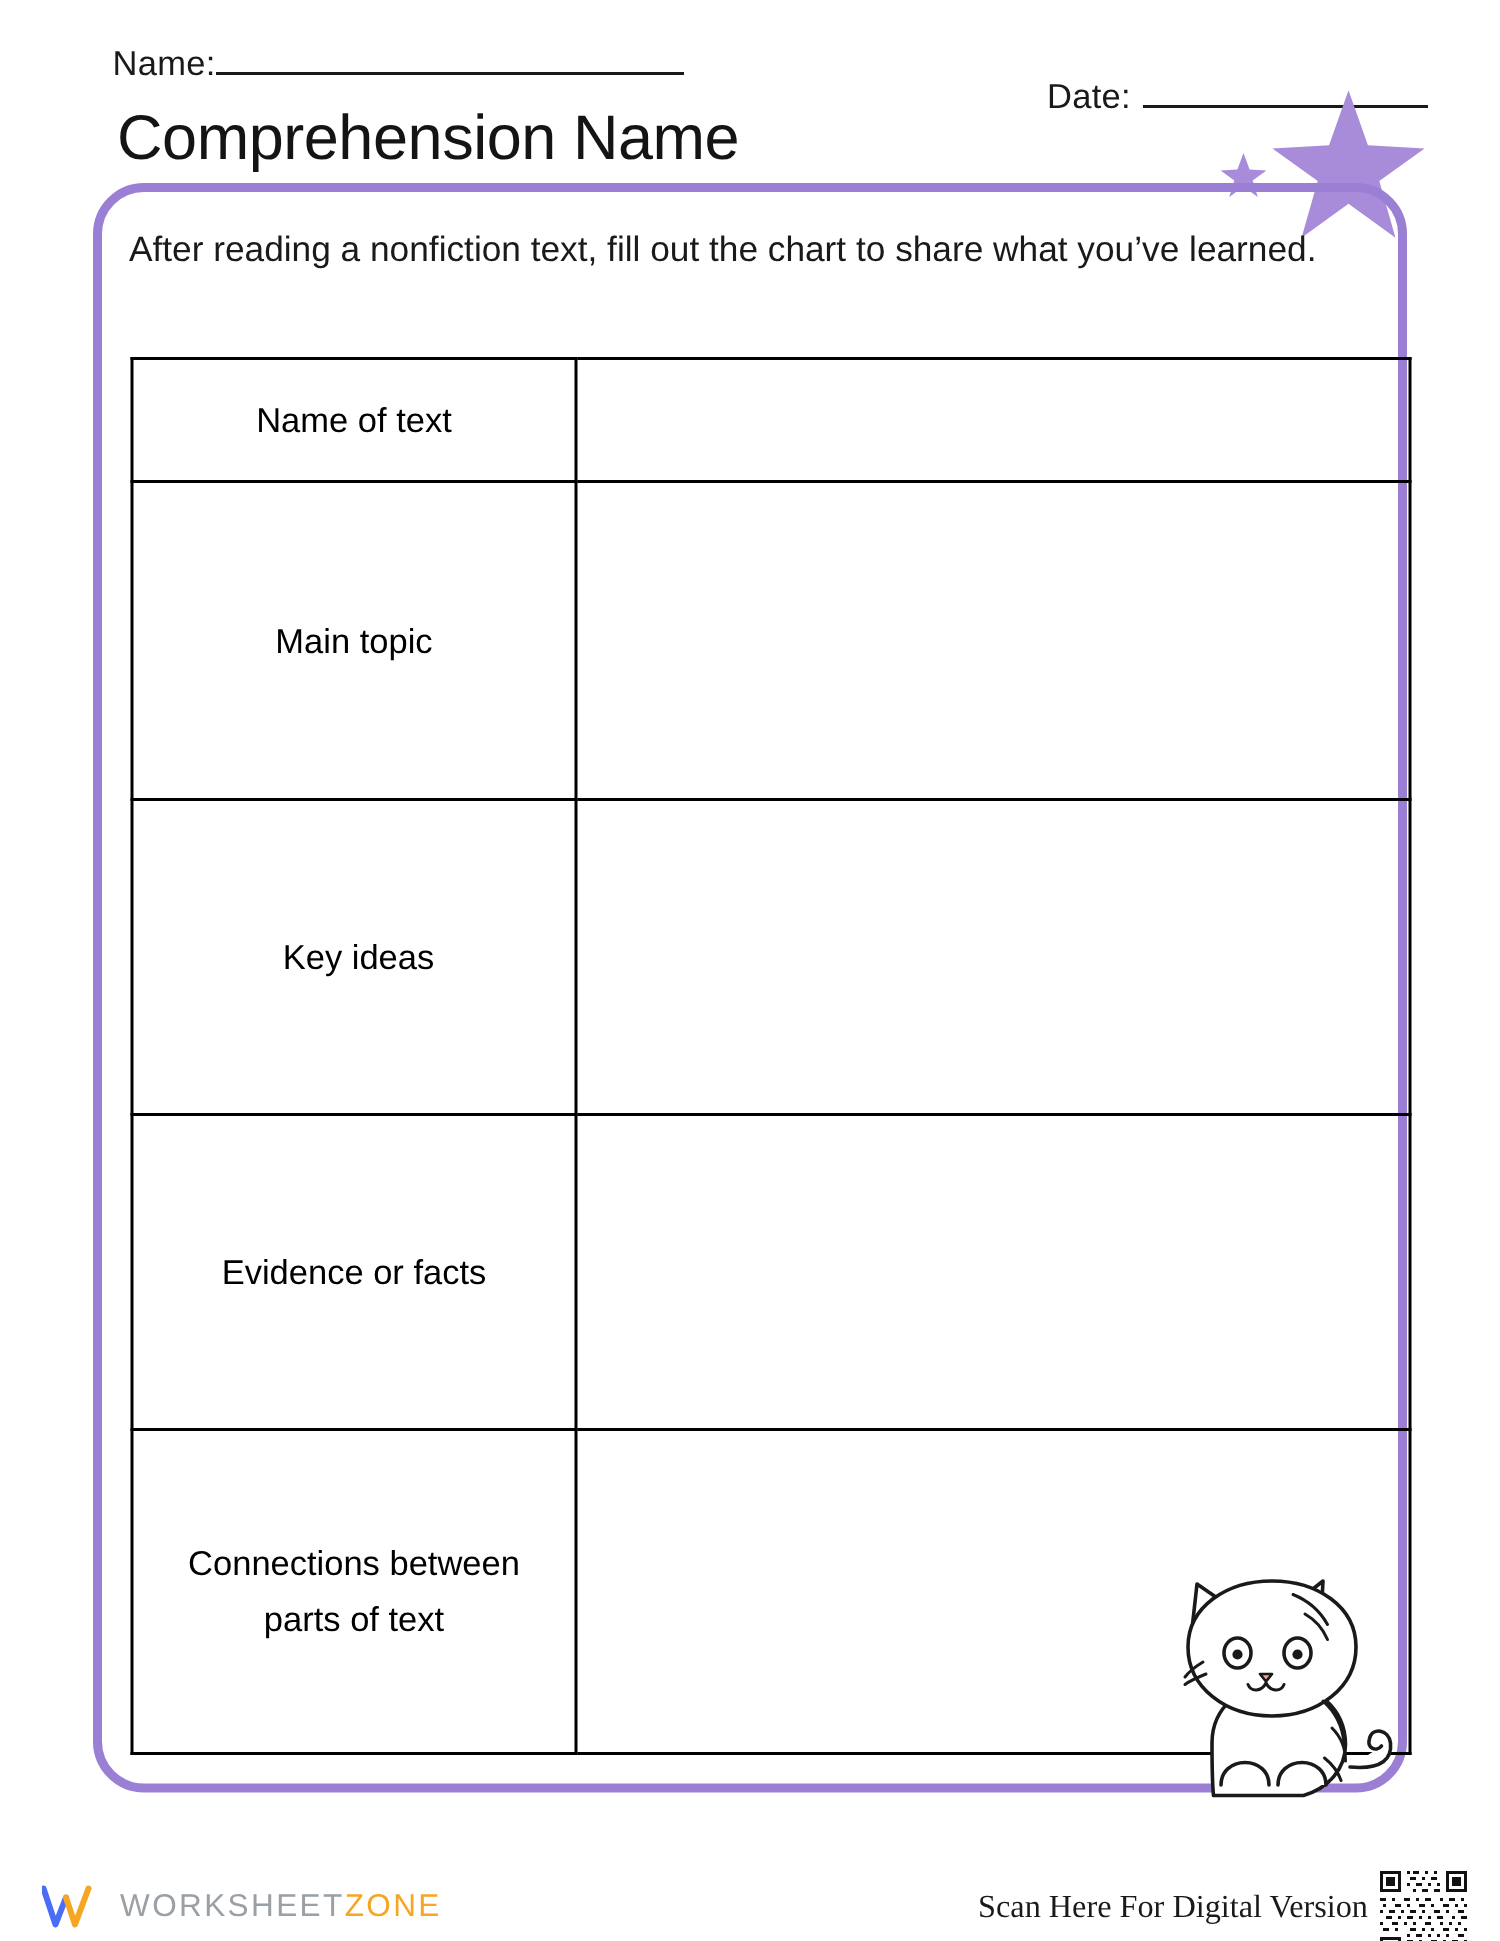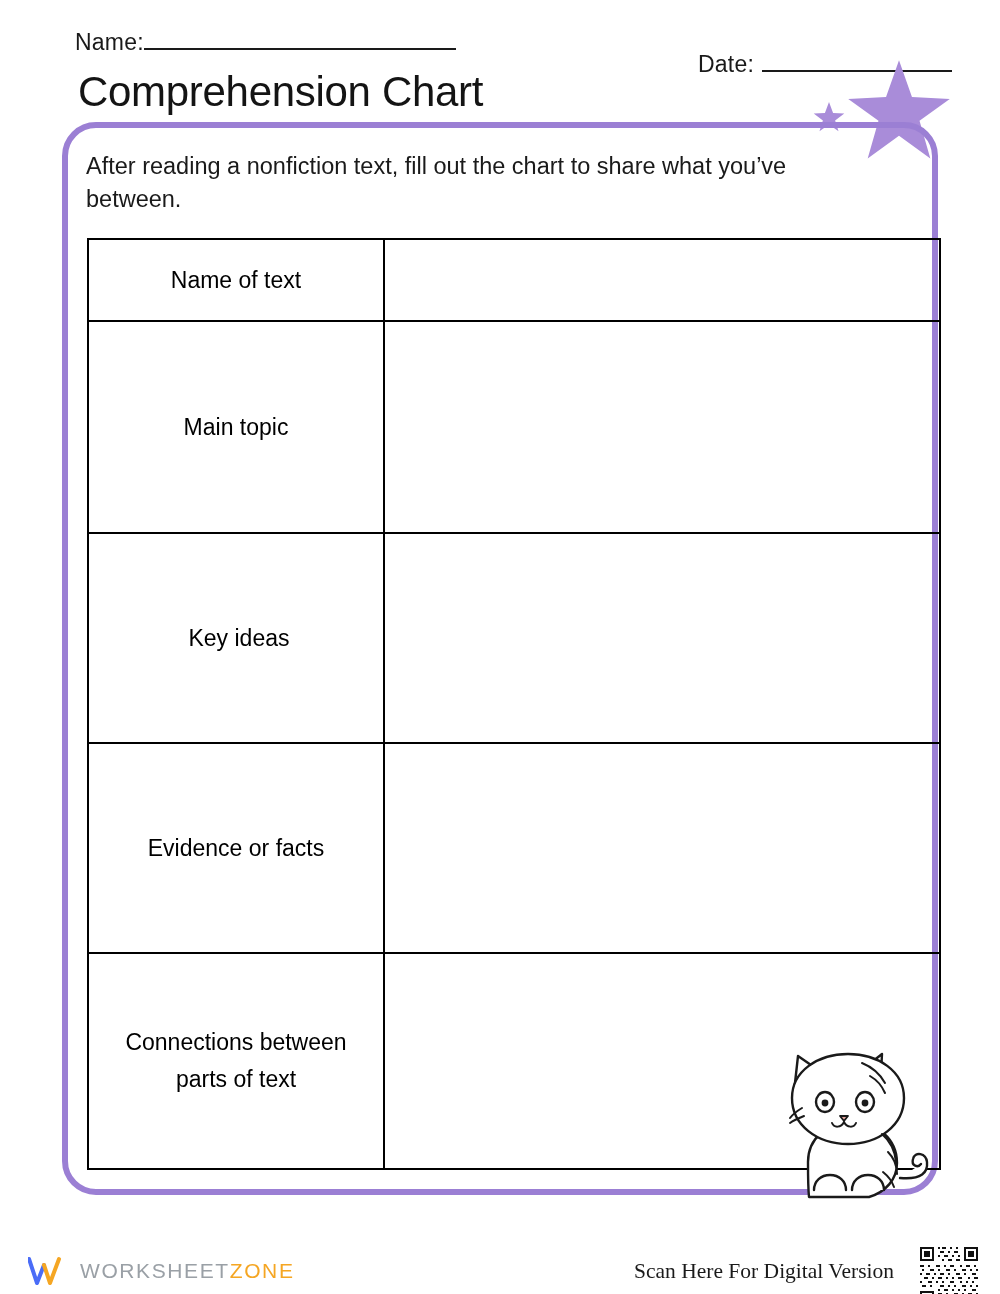--- a/index.html
+++ b/index.html
@@ -171,21 +171,21 @@
   .brand-text {
     font-size: 21px;
     letter-spacing: 1.6px;
     color: #9aa0a6;
     font-family: "Liberation Sans", sans-serif;
   }
   .brand-text .zone { color: #f5a623; }
 
   .scan-text {
     position: absolute;
-    right: 106px;
+    right: 88px;
     top: 19px;
     font-size: 21.5px;
     color: #1a1a1a;
     font-family: "Liberation Serif", serif;
   }
   .qr {
     position: absolute;
     right: 20px;
     top: 5px;
     width: 62px;
@@ -201,32 +201,32 @@
     <div class="name-field">
       <span class="field-label">Name:</span>
       <span class="field-line"></span>
     </div>
     <div class="date-field">
       <span class="field-label">Date:</span>
       <span class="field-line"></span>
     </div>
   </div>
 
-  <div class="page-title">Comprehension Chart</div>
+  <div class="page-title">Comprehension Name</div>
 
   <svg class="star-big" viewBox="0 0 100 100" aria-hidden="true">
     <path d="M50 2 L62 36 L97 38 L69 58 L79 93 L50 72 L21 93 L31 58 L3 38 L38 36 Z" fill="#a98cd9"></path>
   </svg>
   <svg class="star-small" viewBox="0 0 100 100" aria-hidden="true">
     <path d="M50 6 L62 38 L95 40 L68 60 L78 92 L50 72 L22 92 L32 60 L5 40 L38 38 Z" fill="#a98cd9"></path>
   </svg>
 
   <div class="frame"></div>
 
-  <div class="instructions">After reading a nonfiction text, fill out the chart to share what you’ve between.</div>
+  <div class="instructions">After reading a nonfiction text, fill out the chart to share what you’ve learned.</div>
 
   <table class="chart">
     <tbody>
       <tr>
         <td class="label-cell" style="height:72px;">Name of text</td>
         <td class="answer-cell"></td>
       </tr>
       <tr>
         <td class="label-cell" style="height:202px;border-radius:27px;">Main topic</td>
         <td class="answer-cell"></td>

